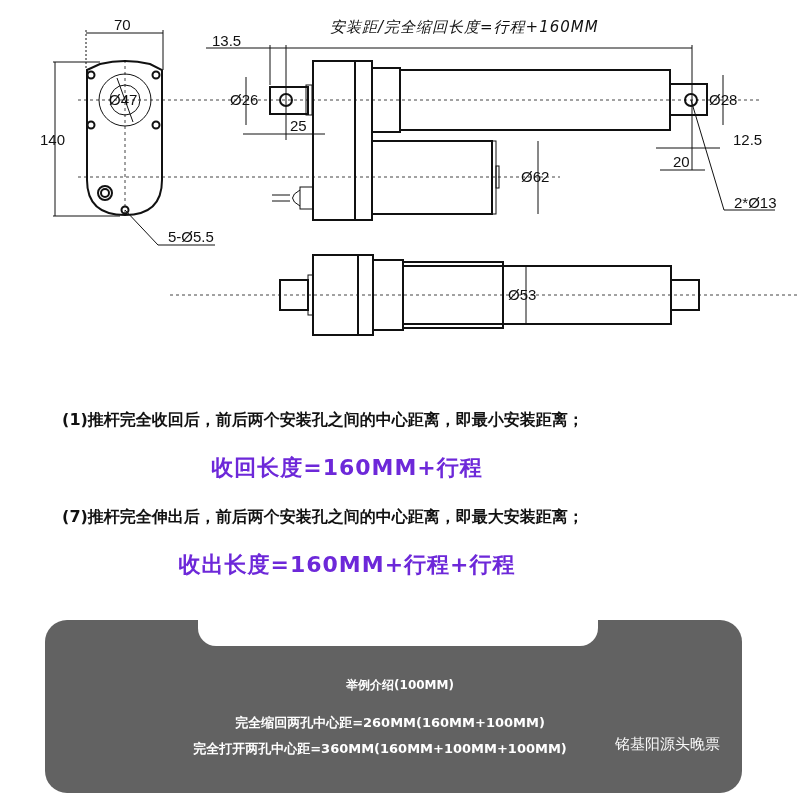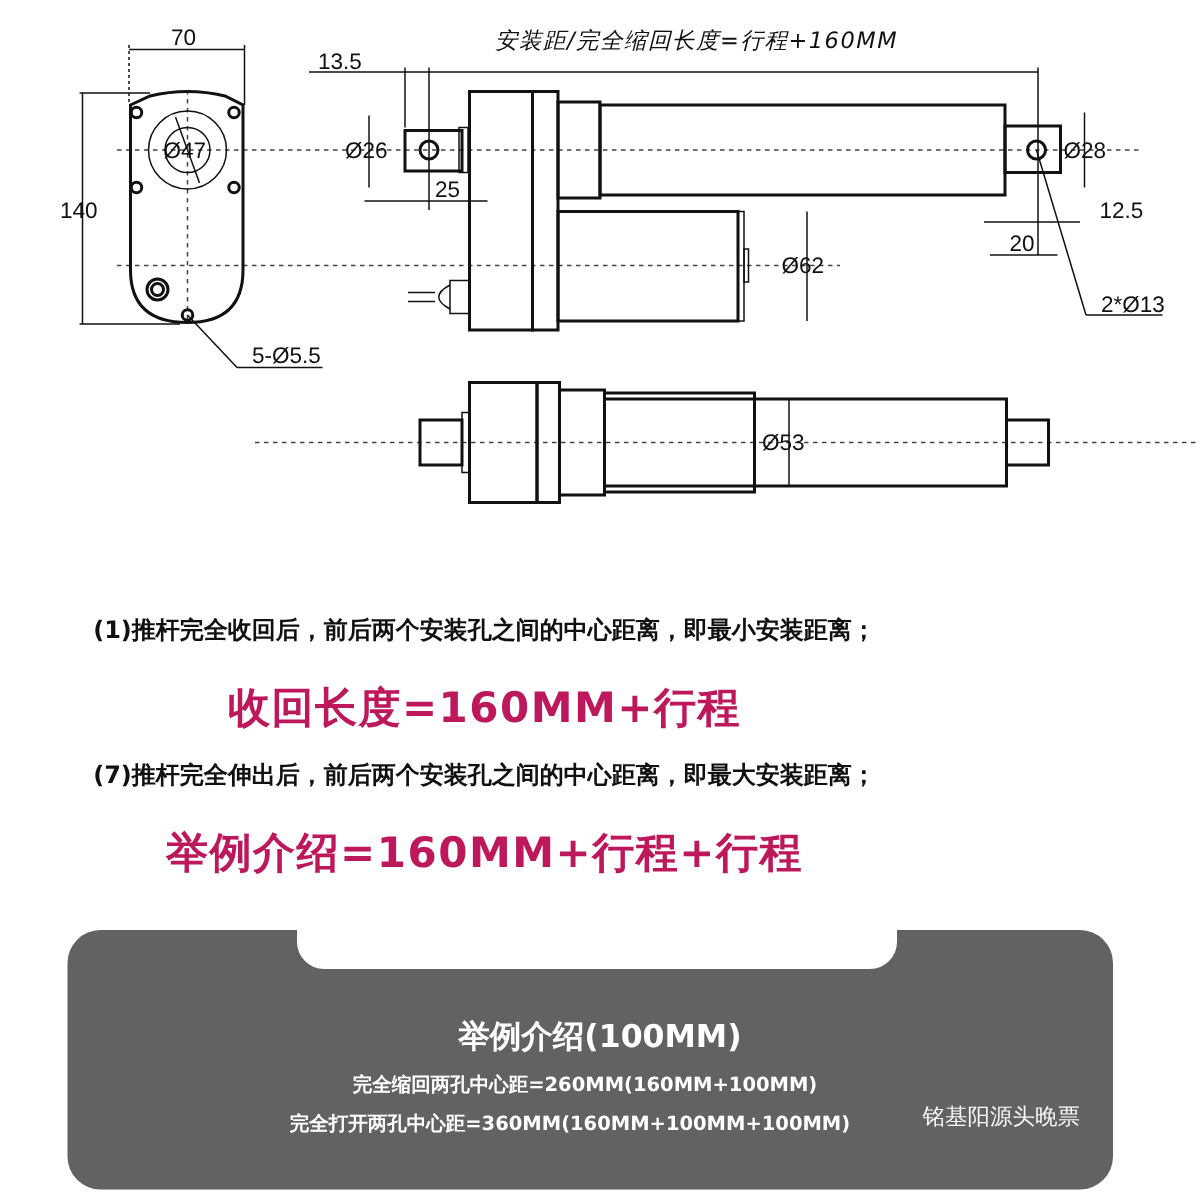--- a/index.html
+++ b/index.html
@@ -2,29 +2,29 @@
 <html><head>
 <meta charset="utf-8">
 <style>
   html,body{margin:0;padding:0;background:#fff;}
   body{width:800px;height:800px;position:relative;overflow:hidden;font-family:"DejaVu Sans",sans-serif;}
   #drawing{position:absolute;left:0;top:0;width:800px;height:360px;}
   .dim{font-family:"Liberation Sans",sans-serif;font-size:15px;fill:#111;}
   .title-cn{position:absolute;left:330px;top:18px;font-size:15px;color:#111;letter-spacing:1px;font-family:"DejaVu Sans",sans-serif;font-style:italic;}
   .note{position:absolute;left:0;width:646px;text-align:center;font-weight:bold;font-family:"DejaVu Sans",sans-serif;}
   .note.black{font-size:16px;color:#111;}
-  .note.red{font-size:28px;color:#be185d;letter-spacing:1px;}
+  .note.red{font-size:22px;color:#6d28d9;letter-spacing:1px;margin-left:24px;}
   #n1{top:410px;}
   #r1{top:453px;}
   #n2{top:507px;}
   #r2{top:550px;}
   #example-panel{position:absolute;left:45px;top:620px;width:697px;height:173px;background:#626262;border-radius:22px;}
   #panel-notch{position:absolute;left:198px;top:600px;width:400px;height:46px;background:#fff;border-radius:0 0 18px 18px;}
   .ex{position:absolute;left:0;width:100%;text-align:center;color:#fff;font-weight:bold;font-family:"DejaVu Sans",sans-serif;}
-  #ex-title{top:677px;font-size:21px;}
+  #ex-title{top:677px;font-size:12px;}
   #ex-l1{top:714px;font-size:13px;left:-10px;}
   #ex-l2{top:740px;font-size:13px;left:-20px;}
   #watermark{position:absolute;left:615px;top:735px;color:#fff;font-size:15px;font-family:"DejaVu Sans",sans-serif;opacity:.95;white-space:nowrap;}
 </style>
 </head>
 <body>
 
 <svg id="drawing" viewBox="0 0 800 360" xmlns="http://www.w3.org/2000/svg">
   <g fill="none" stroke="#111" stroke-width="1">
 
@@ -114,20 +114,20 @@
   <text class="dim" x="673" y="167">20</text>
   <text class="dim" x="734" y="208">2*Ø13</text>
   <text class="dim" x="508" y="300">Ø53</text>
 </svg>
 
 <div class="title-cn">安装距/完全缩回长度=行程+160MM</div>
 
 <div class="note black" id="n1">(1)推杆完全收回后，前后两个安装孔之间的中心距离，即最小安装距离；</div>
 <div class="note red" id="r1">收回长度=160MM+行程</div>
 <div class="note black" id="n2">(7)推杆完全伸出后，前后两个安装孔之间的中心距离，即最大安装距离；</div>
-<div class="note red" id="r2">举例介绍=160MM+行程+行程</div>
+<div class="note red" id="r2">收出长度=160MM+行程+行程</div>
 
 <div id="example-panel"></div>
 <div id="panel-notch"></div>
 <div class="ex" id="ex-title">举例介绍(100MM)</div>
 <div class="ex" id="ex-l1">完全缩回两孔中心距=260MM(160MM+100MM)</div>
 <div class="ex" id="ex-l2">完全打开两孔中心距=360MM(160MM+100MM+100MM)</div>
 <div id="watermark">铭基阳源头晚票</div>
 
 </body></html>

